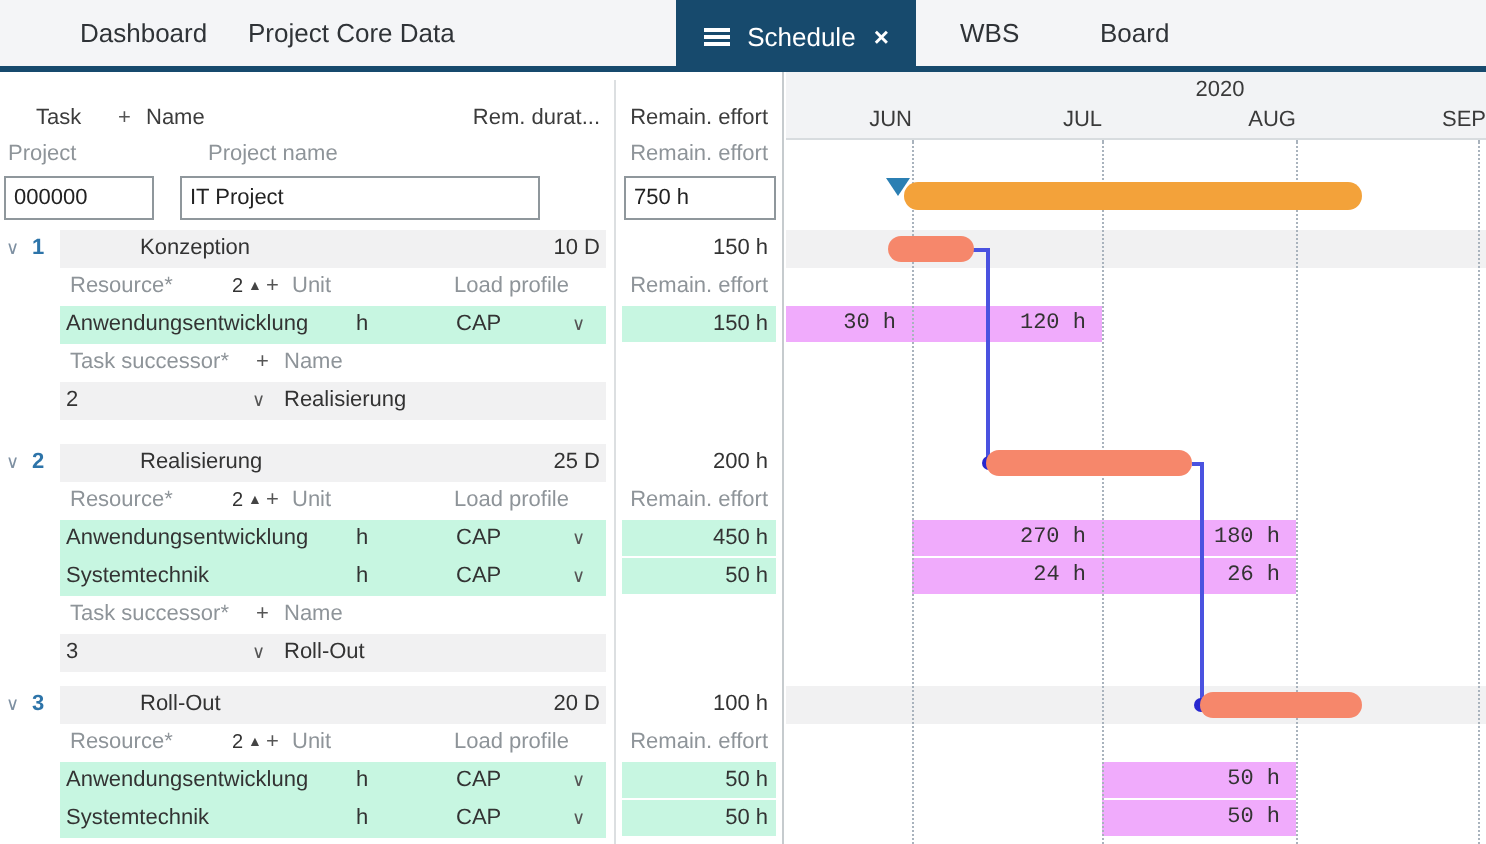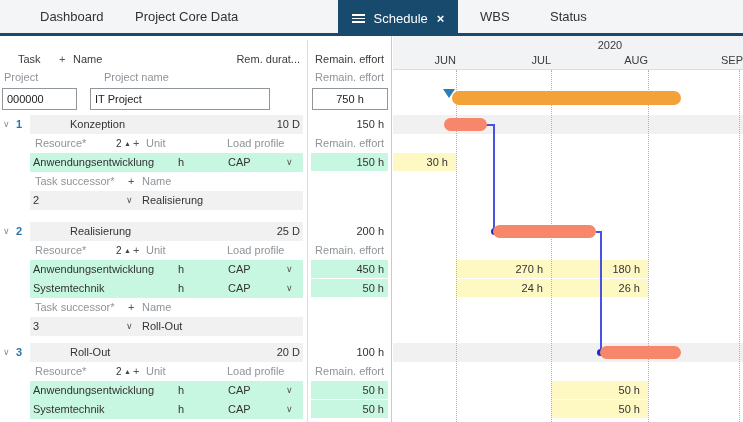--- a/index.html
+++ b/index.html
@@ -42,50 +42,50 @@
   .bgband{position:absolute;box-sizing:border-box;}
   .bg-name{left:30px;width:273px;height:19px;}
   .bg-eff{left:311px;width:77px;height:18px;}
   .gray{background:#f1f1f2;}
   .mint{background:#c7f6e1;}
   .chartband{position:absolute;left:393px;width:350px;height:19px;background:#f1f1f2;}
 
   
   .pbox{position:absolute;top:88px;height:22px;border:1px solid #8f979c;background:#fff;color:#222;
         font-family:"Liberation Sans",sans-serif;font-size:11px;padding:0 4px;box-sizing:border-box;}
-  .pbox.right{text-align:center;}
-
-  
-  .cell{position:absolute;height:18px;background:#fef9c3;box-sizing:border-box;
-        text-align:right;padding-right:8px;line-height:18px;}
+  .pbox.right{text-align:left;}
+
+  
+  .cell{position:absolute;height:18px;background:#f0abfc;box-sizing:border-box;
+        text-align:right;padding-right:8px;line-height:18px;font-family:Liberation Mono, monospace;}
   .cm1{left:393px;width:63px;}
   .cm2{left:456px;width:95px;}
   .cm3{left:551px;width:97px;}
   .gridline{position:absolute;top:70px;height:352px;width:0;border-left:1px dotted #a9b3bd;}
   .conn{position:absolute;background:#4a52e0;}
   .conn-dot{position:absolute;width:7px;height:7px;border-radius:50%;background:#2727cf;}
   .bar{position:absolute;border-radius:7px;}
   .milestone{position:absolute;width:0;height:0;border-left:6px solid transparent;border-right:6px solid transparent;border-top:9px solid #2b7fb3;}
 </style>
 </head>
 <body>
 
 <div class="app">
 
   <div class="navbg"></div>
   <div class="nav-underline"></div>
   <div class="navtab" style="left:40px">Dashboard</div>
-  <div class="navtab" style="left:135px">Project Core Data</div>
+  <div class="navtab" style="left:124px">Project Core Data</div>
   <div class="active-tab">
     <span class="hamburger"></span>
     <span>Schedule</span>
     <span class="closex">×</span>
   </div>
   <div class="navtab" style="left:480px">WBS</div>
-  <div class="navtab" style="left:550px">Status</div>
+  <div class="navtab" style="left:550px">Board</div>
 
   <div class="chart-header"></div>
   <div class="year">2020</div>
   <div class="month" style="left:393px;width:63px">JUN</div>
   <div class="month" style="left:456px;width:95px">JUL</div>
   <div class="month" style="left:648px;width:95px">SEP</div>
   <div class="month" style="left:551px;width:97px">AUG</div>
 
   <div class="vline" style="left:307px;top:40px;height:382px"></div>
   <div class="vline dark" style="left:391px;top:36px;height:386px"></div>
@@ -121,20 +121,21 @@
   <div class="eff sub" style="top:134px">Remain. effort</div>
 
   <div class="bgband bg-name mint" style="top:153px"></div>
   <div class="bgband bg-eff mint" style="top:153px"></div>
   <div class="rt" style="left:33px;top:153px">Anwendungsentwicklung</div>
   <div class="rt" style="left:178px;top:153px">h</div>
   <div class="rt" style="left:228px;top:153px">CAP</div>
   <div class="dd" style="top:153px">∨</div>
   <div class="eff" style="top:153px">150 h</div>
   <div class="cell cm1" style="top:153px">30 h</div>
+  <div class="cell cm2" style="top:153px">120 h</div>
 
   <div class="rt sub" style="left:35px;top:172px">Task successor*</div>
   <div class="rt plus" style="left:128px;top:172px">+</div>
   <div class="rt sub" style="left:142px;top:172px">Name</div>
 
   <div class="bgband bg-name gray" style="top:191px"></div>
   <div class="rt" style="left:33px;top:191px">2</div>
   <div class="dd" style="left:126px;top:191px">∨</div>
   <div class="rt" style="left:142px;top:191px">Realisierung</div>
 

